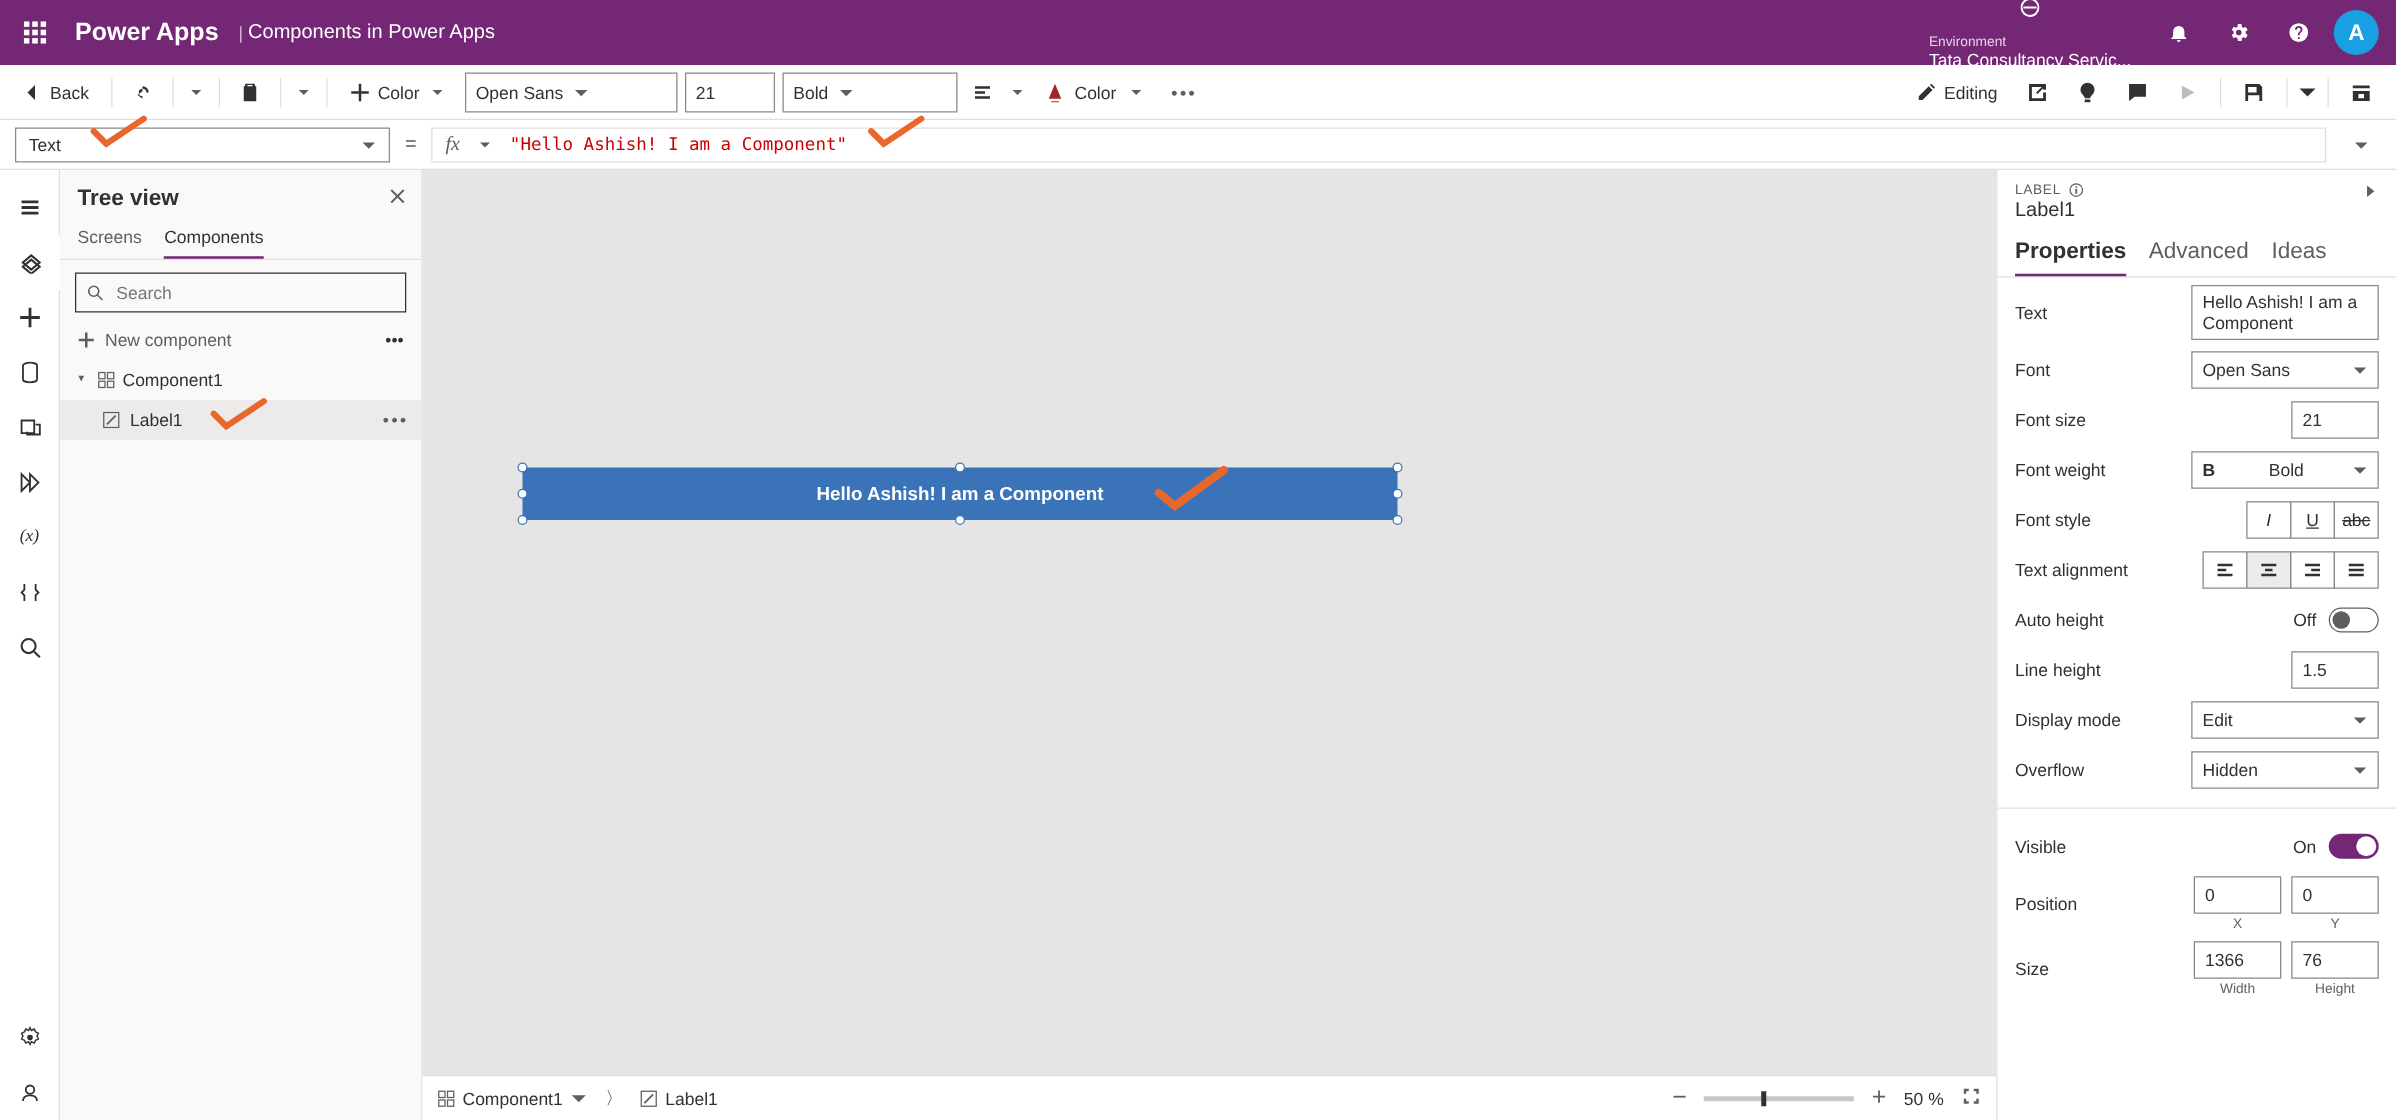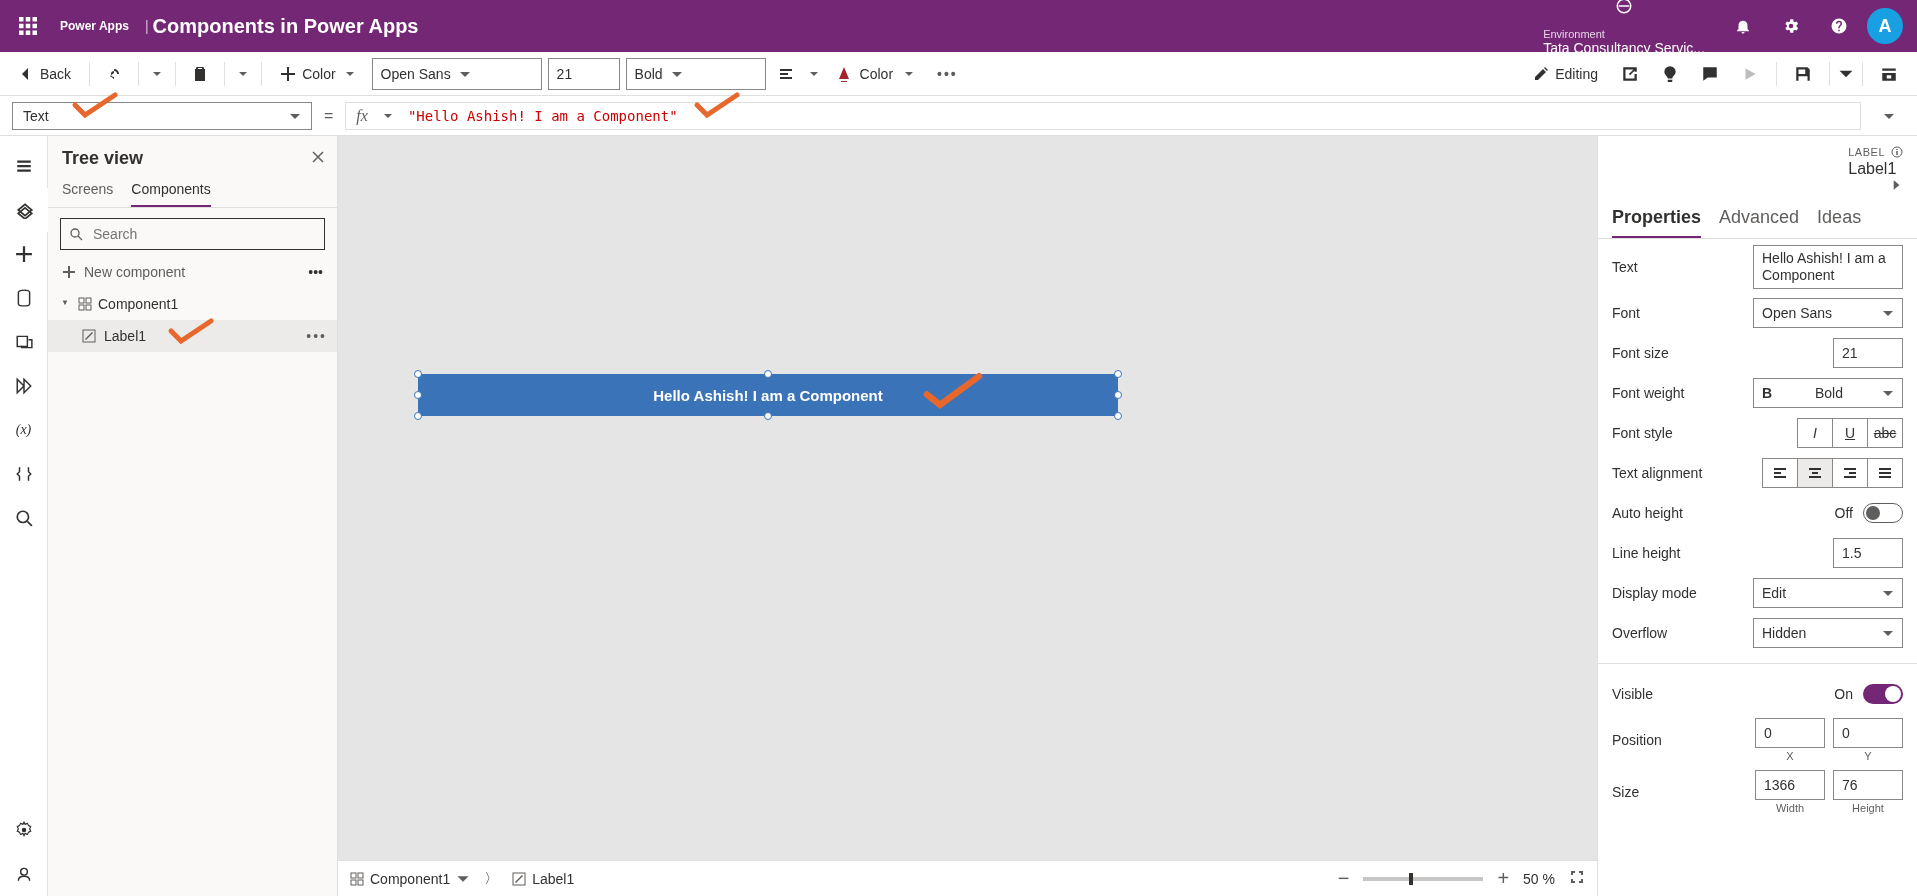--- a/index.html
+++ b/index.html
@@ -16,23 +16,23 @@
     --link:#106ebe;
   }
   *{box-sizing:border-box;font-family:"Segoe UI",Arial,sans-serif;}
   html,body{margin:0;padding:0;height:100%;overflow:hidden;color:var(--text);font-size:14px;}
   body{display:flex;flex-direction:column;height:896px;width:1917px;}
 
   
   .topbar{height:52px;background:var(--purple);color:#fff;display:flex;align-items:center;padding:0 8px;}
   .waffle{width:40px;display:flex;justify-content:center;}
   .waffle svg{width:18px;height:18px;fill:#fff;}
-  .brand{font-weight:600;font-size:12px;padding:0 12px;white-space:nowrap;}
+  .brand{font-weight:600;font-size:20px;padding:0 12px;white-space:nowrap;}
   .top-sep{color:#d8b5d8;padding:0 4px;}
-  .top-title{font-size:20px;font-weight:bold;}
+  .top-title{font-size:16px;}
   .top-spacer{flex:1;}
   .env{display:flex;align-items:center;gap:10px;margin-right:14px;flex-direction:column;}
   .env-icon svg{width:18px;height:18px;fill:#fff;}
   .env-text .small{font-size:11px;color:#e8d3e8;}
   .env-text .name{font-size:14px;max-width:180px;white-space:nowrap;overflow:hidden;text-overflow:ellipsis;}
   .top-icons{display:flex;align-items:center;}
   .top-icons .ic{width:48px;height:52px;display:flex;align-items:center;justify-content:center;}
   .top-icons svg{width:18px;height:18px;fill:#fff;}
   .avatar{width:36px;height:36px;border-radius:50%;background:#18a0e2;display:flex;align-items:center;justify-content:center;color:#fff;font-weight:600;font-size:18px;margin:0 6px 0 4px;}
 
@@ -106,21 +106,21 @@
   .statusbar svg{width:14px;height:14px;fill:#605e5c;}
   .status-spacer{flex:1;}
   .zoom-slider{width:120px;height:4px;background:#c8c6c4;position:relative;}
   .zoom-slider .thumb{position:absolute;left:46px;top:-4px;width:4px;height:12px;background:#323130;}
 
   
   .proppanel{width:320px;border-left:1px solid var(--border-light);background:#fff;display:flex;flex-direction:column;overflow-y:auto;}
   .proptop{padding:10px 14px 4px 14px;}
   .proptop .type{font-size:11px;letter-spacing:0.5px;color:var(--text-sub);display:flex;align-items:center;gap:6px;}
   .proptop .type svg{width:12px;height:12px;fill:#605e5c;}
-  .proptop .headrow{display:flex;justify-content:space-between;align-items:flex-end;flex-direction:column;}
+  .proptop .headrow{display:flex;justify-content:space-between;align-items:flex-start;}
   .proptop .name{font-size:16px;padding-top:2px;}
   .proptabs{display:flex;gap:18px;padding:8px 14px 0 14px;border-bottom:1px solid var(--border-light);}
   .proptab{padding-bottom:8px;font-size:18px;color:var(--text-sub);}
   .proptab.active{color:var(--text);border-bottom:2px solid var(--purple);font-weight:600;}
   .plist{padding:6px 14px;display:flex;flex-direction:column;gap:8px;}
   .prow{display:flex;align-items:center;justify-content:space-between;gap:10px;min-height:32px;}
   .prow .plabel{font-size:14px;color:var(--text);}
   .pinput{height:30px;border:1px solid #8a8886;padding:4px 8px;font-size:14px;display:flex;align-items:center;}
   .pinput.full{width:150px;}
   .pinput.num{width:70px;}

